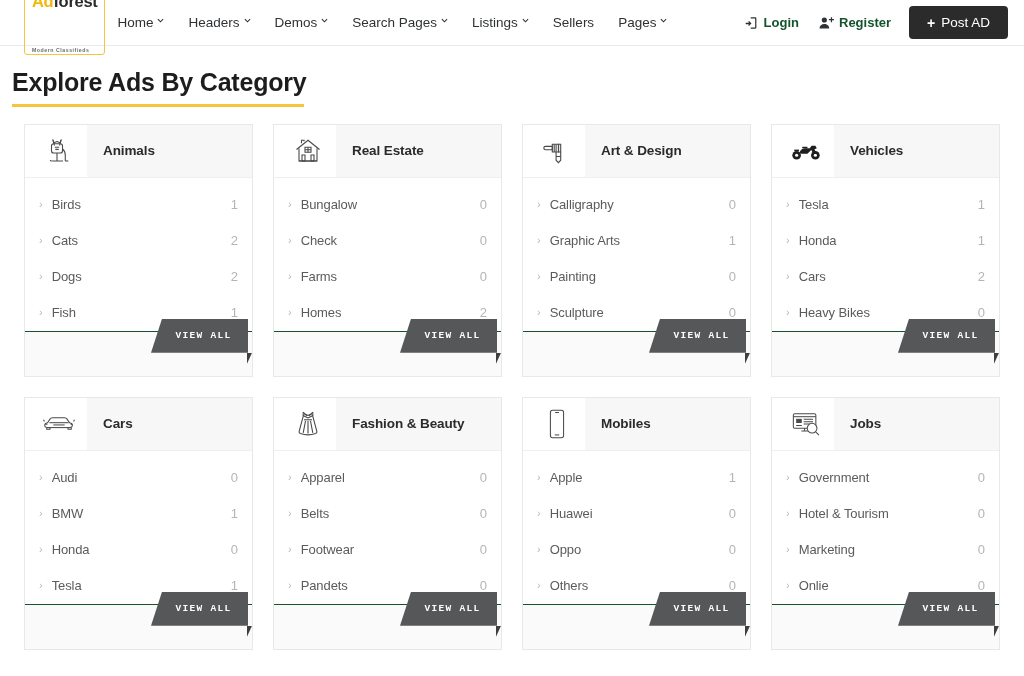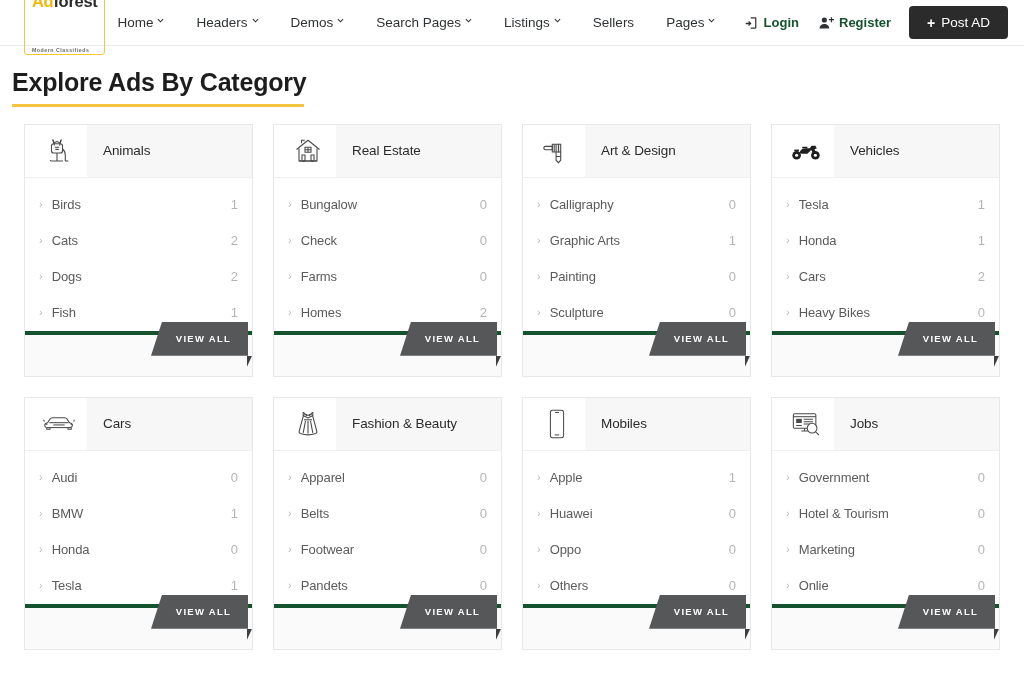--- a/index.html
+++ b/index.html
@@ -31,21 +31,21 @@
     gap: 36px;
   }
   .logo-main { font-size: 16.5px; font-weight: 700; letter-spacing: -0.3px; white-space: nowrap; }
   .logo-ad { color: #f0b90b; }
   .logo-forest { color: #2b2b2b; }
   .logo-sub {
     font-size: 5.2px; font-weight: 700; color: #6a6a6a;
     letter-spacing: 0.55px; margin-top: 2px; white-space: nowrap;
   }
 
-  .nav { display: flex; align-items: center; gap: 8px; flex: 1; }
+  .nav { display: flex; align-items: center; gap: 0px; flex: 1; }
   .nav-item {
     display: flex; align-items: center; gap: 4px;
     font-size: 13.5px; color: #2f3234; font-weight: 400;
     padding: 6px 12px; cursor: pointer; white-space: nowrap;
   }
   .caret {
     width: 7px; height: 7px; display: inline-block; position: relative; top: -1px;
   }
   .caret svg { display: block; }
 
@@ -106,43 +106,44 @@
   }
   .card-icon svg { display: block; }
   .card-title-cell {
     flex: 1; align-self: stretch;
     background: #f7f7f7;
     display: flex; align-items: center;
     padding-left: 16px;
     margin-left: 6px;
   }
   .card-title {
-    font-size: 13.5px; font-weight: 400; color: #2b2b2b; letter-spacing: -0.1px;
+    font-size: 13.5px; font-weight: 700; color: #2b2b2b; letter-spacing: -0.1px;
   }
 
   .card-list { padding: 9px 0 0 0; flex: 1; }
   .cat-row {
     display: flex; align-items: center;
     padding: 0 14px 0 14px;
     height: 36px;
     cursor: pointer;
   }
   .cat-arrow {
     font-size: 11px; color: #b9b9b9; margin-right: 9px; line-height: 1;
   }
   .cat-name {
     font-size: 13px; color: #5b5b5b; flex: 1; letter-spacing: -0.1px;
   }
   .cat-count { font-size: 13px; color: #b5b5b5; }
 
   .card-foot {
     height: 47px;
     background: #fafafa;
-    border-top: 4px solid #14532d;
+    border-top: 1px solid #14532d;
     position: relative;
+    font-family: Liberation Mono, monospace;
   }
   .view-all {
     position: absolute;
     right: 4px;
     top: -13px;
     height: 34px;
     background: #555759;
     color: #ffffff;
     font-size: 9.5px;
     font-weight: 700;

